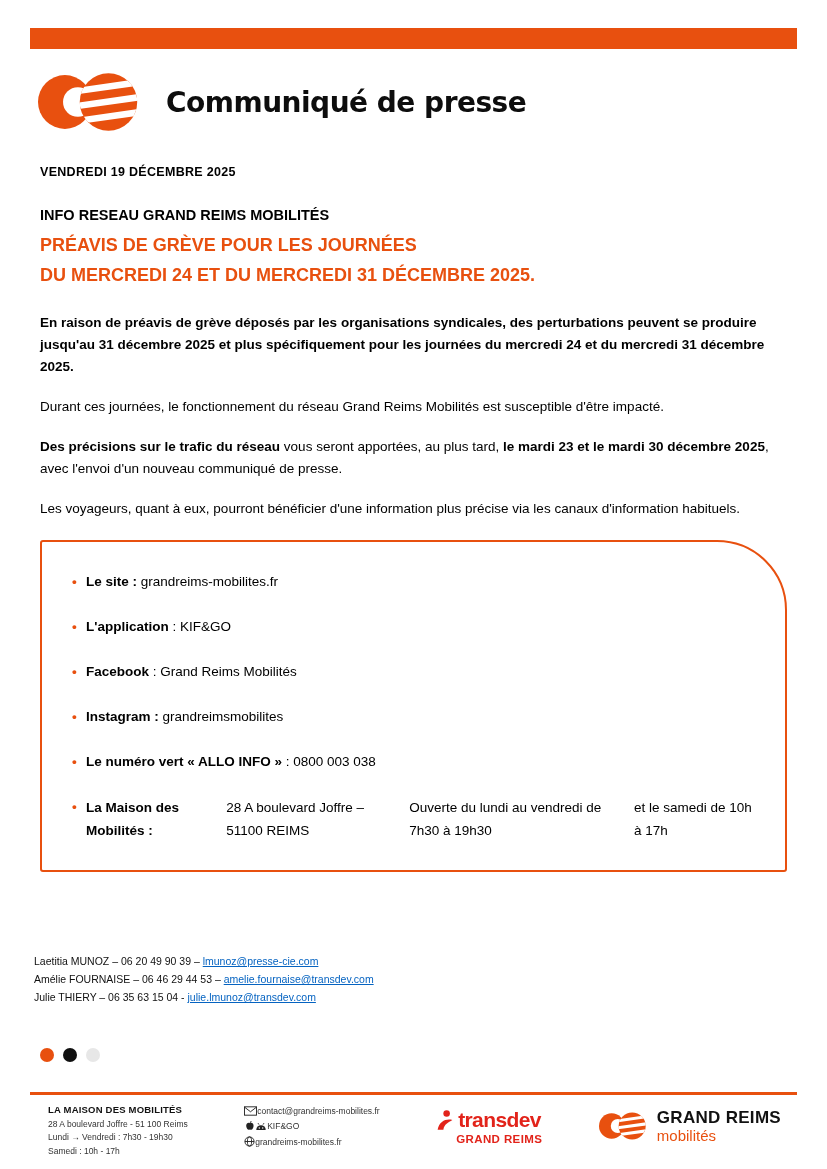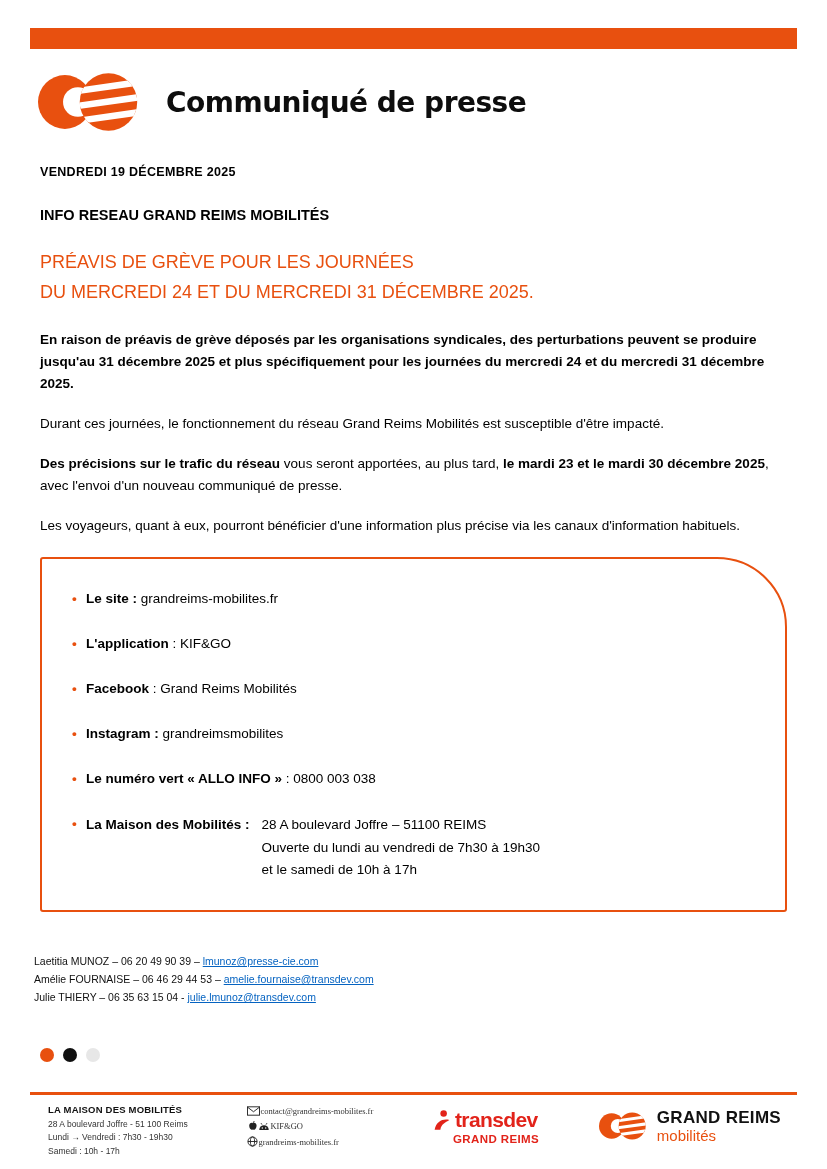--- a/index.html
+++ b/index.html
@@ -9,53 +9,53 @@
 
   .topbar { position:absolute; left:30px; right:30px; top:28px; height:21px; background:#E8500F; }
 
   .masthead { position:absolute; left:38px; top:68px; display:flex; align-items:center; gap:26px; }
   .logo svg { width:102px; height:68px; display:block; }
   .doc-title { font-family:"DejaVu Sans","Liberation Sans",sans-serif; font-size:28px; font-weight:bold; letter-spacing:-0.5px; color:#0d0d0d; }
 
   .content { position:absolute; left:40px; top:165px; width:747px; }
   .date-line { font-size:12.5px; font-weight:bold; letter-spacing:0.3px; }
   .info-heading { font-size:14.5px; font-weight:bold; margin-top:28px; }
-  .main-heading { color:#E8500F; font-size:18px; font-weight:normal; line-height:30px; margin-top:24px; }
+  .main-heading { color:#E8500F; font-size:18px; font-weight:bold; line-height:30px; margin-top:7px; }
   .main-heading .hl { display:block; }
   .para { font-size:13.5px; line-height:22px; margin-top:18px; width:730px; white-space:pre-wrap; }
   .para.bold { font-weight:bold; margin-top:22px; }
 
   .infobox { margin-top:20px; width:747px; border:2px solid #E8500F; border-radius:3px 70px 3px 3px; padding:30px 30px 28px 30px; }
   .box-item { display:flex; font-size:13.5px; margin-top:26px; line-height:19px; }
   .box-item:first-child { margin-top:0; }
   .bullet { color:#E8500F; font-weight:bold; width:14px; flex:none; }
   .bi-text { white-space:pre-wrap; }
   .bi-text b { font-weight:bold; }
   .maison-item .bi-text { display:flex; white-space:normal; }
-  .maison-lines { display:flex; flex-direction:column; margin-left:12px; }
+  .maison-lines { display:flex; flex-direction:row; margin-left:12px;gap:8px; }
   .maison-lines span { display:block; line-height:22.5px; }
   .maison-item b { line-height:22.5px; }
 
   .contacts { position:absolute; left:34px; top:952px; font-size:10.5px; line-height:18px; color:#111; }
   .contact-line { white-space:pre-wrap; }
   .email-link { color:#0563C1; text-decoration:underline; cursor:pointer; }
 
   .dots { position:absolute; left:40px; top:1048px; display:flex; gap:9px; }
   .dot { width:14px; height:14px; border-radius:50%; display:block; }
   .dot-orange { background:#E8500F; }
   .dot-black { background:#101010; }
   .dot-gray { background:#E7E7E7; }
 
   .footer { position:absolute; left:0; right:0; top:1092px; }
   .footer-rule { margin:0 30px; border-top:3px solid #E8500F; }
   .footer-cols { display:flex; justify-content:space-between; align-items:flex-start; margin:9px 46px 0 48px; }
   .f-title { font-size:9.5px; font-weight:bold; letter-spacing:0.2px; color:#111; }
   .f-line { font-size:8.5px; color:#333; margin-top:3.5px; }
   .f-channels { padding-top:2px; }
-  .f-ch { display:flex; align-items:center; font-size:8.5px; color:#333; margin-top:4px;font-family:Liberation Serif, serif; }
+  .f-ch { display:flex; align-items:center; font-size:8.5px; color:#333; margin-top:4px; }
   .f-ch:first-child { margin-top:0; }
   .f-ico { display:inline-flex; align-items:center; }
   .f-ico svg { display:block; }
 
   .f-transdev { padding-top:4px; }
   .td-row { display:flex; align-items:center; gap:4px; }
   .td-icon svg { width:18px; height:22px; display:block; }
   .td-word { color:#E2231A; font-size:21px; font-weight:bold; letter-spacing:-0.6px; }
   .td-network { color:#E2231A; font-size:11.5px; font-weight:bold; letter-spacing:0.4px; text-align:center; margin-left:20px; margin-top:1px; }
 

